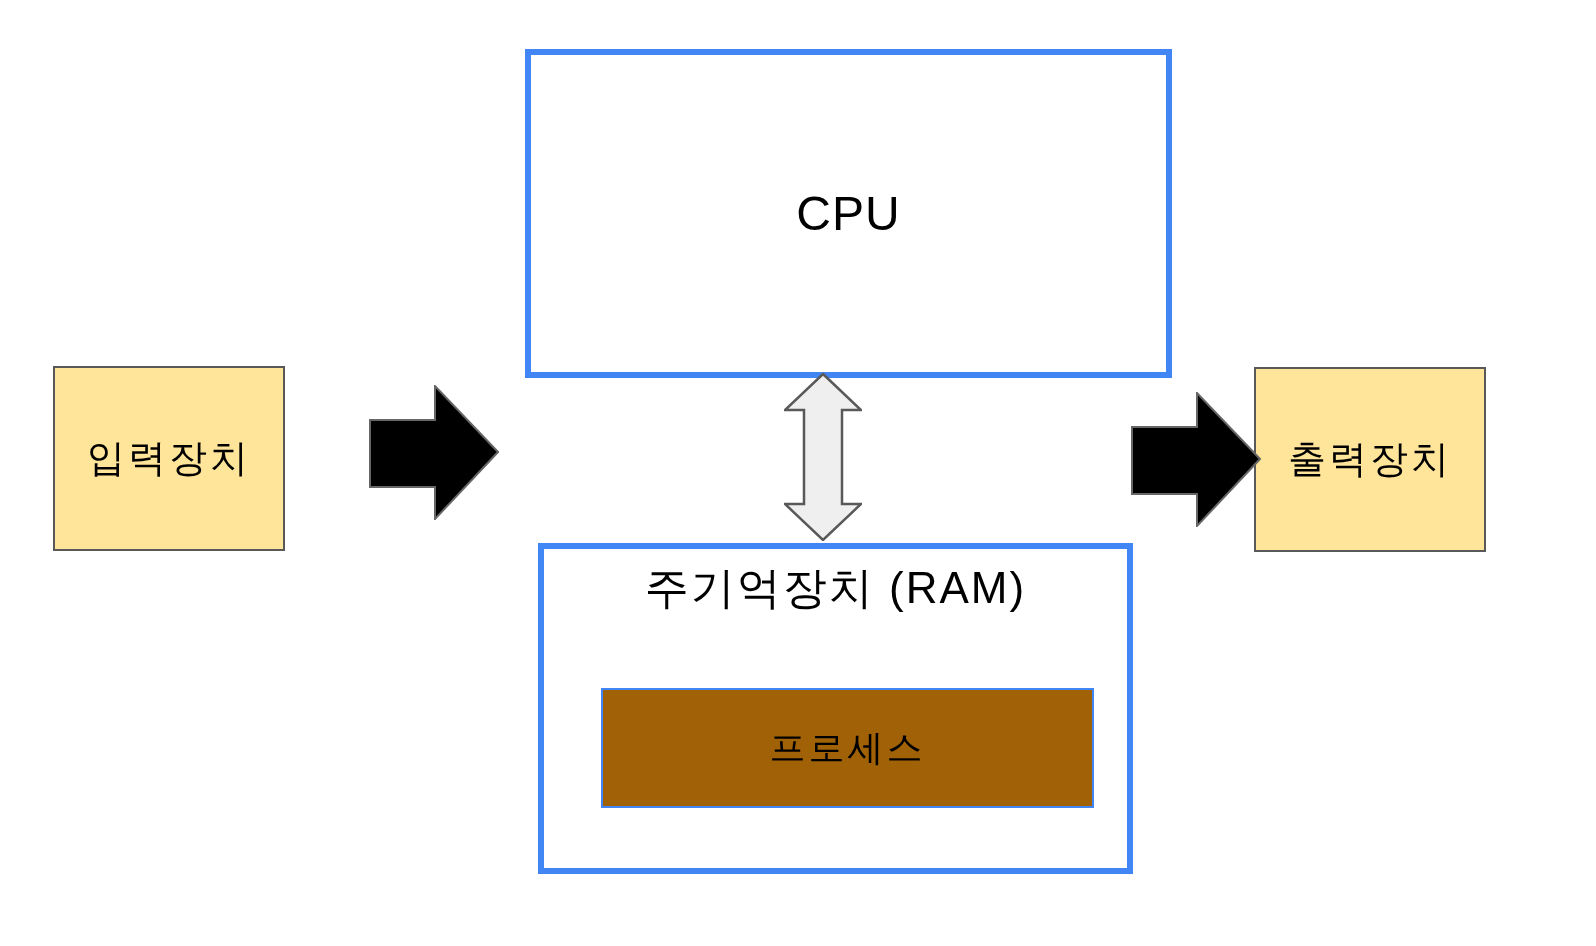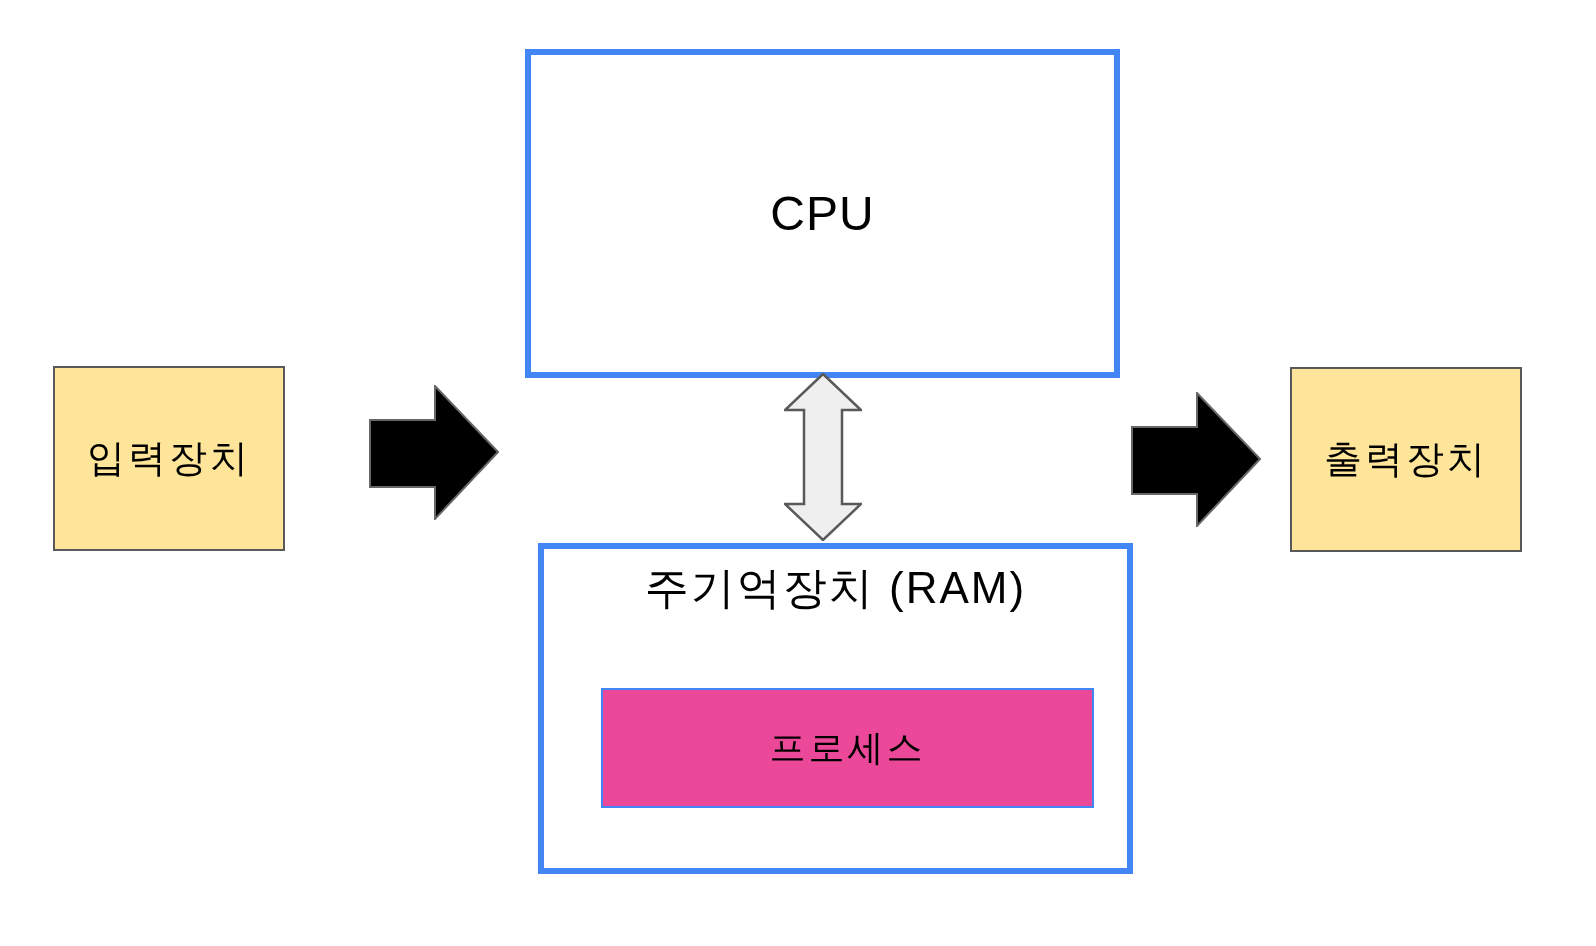--- a/index.html
+++ b/index.html
@@ -23,21 +23,21 @@
     justify-content: center;
     text-align: center;
     color: var(--text, #000000);
   }
   .blue-box {
     border: 6px solid var(--blue, #4285f4);
     background: #ffffff;
   }
   .cpu-box {
     left: 525px; top: 49px;
-    width: 595px; height: 329px;
+    width: 647px; height: 329px;
     font-size: 48px;
     letter-spacing: 1px;
   }
   .ram-box {
     left: 538px; top: 543px;
     width: 595px; height: 331px;
     display: block;
   }
   .ram-title {
     margin-top: 10px;
@@ -46,36 +46,36 @@
     font-size: 44px;
     letter-spacing: 2px;
     color: var(--text, #000000);
   }
   .process-box {
     position: absolute;
     box-sizing: border-box;
     left: 57px; top: 139px;   
     width: 493px; height: 120px;
     border: 2px solid var(--blue, #4285f4);
-    background: #ec4899;
+    background: #a16207;
     display: flex;
     align-items: center;
     justify-content: center;
     font-size: 36px;
     letter-spacing: 3px;
   }
   .device-box {
     width: 232px; height: 185px;
     background: var(--yellow, #ffe599);
     border: 2px solid var(--gray, #595959);
     font-size: 38px;
     letter-spacing: 3px;
   }
   .input-box  { left: 53px;   top: 366px; }
-  .output-box { left: 1290px; top: 367px; justify-content: center; }
+  .output-box { left: 1254px; top: 367px; justify-content: center; }
   .connector {
     position: absolute;
     display: block;
   }
   .arrow-left   { left: 369px;  top: 385px; }
   .arrow-right  { left: 1131px; top: 392px; }
   .arrow-updown { left: 784px;  top: 373px; }
 </style>
 </head>
 <body>

